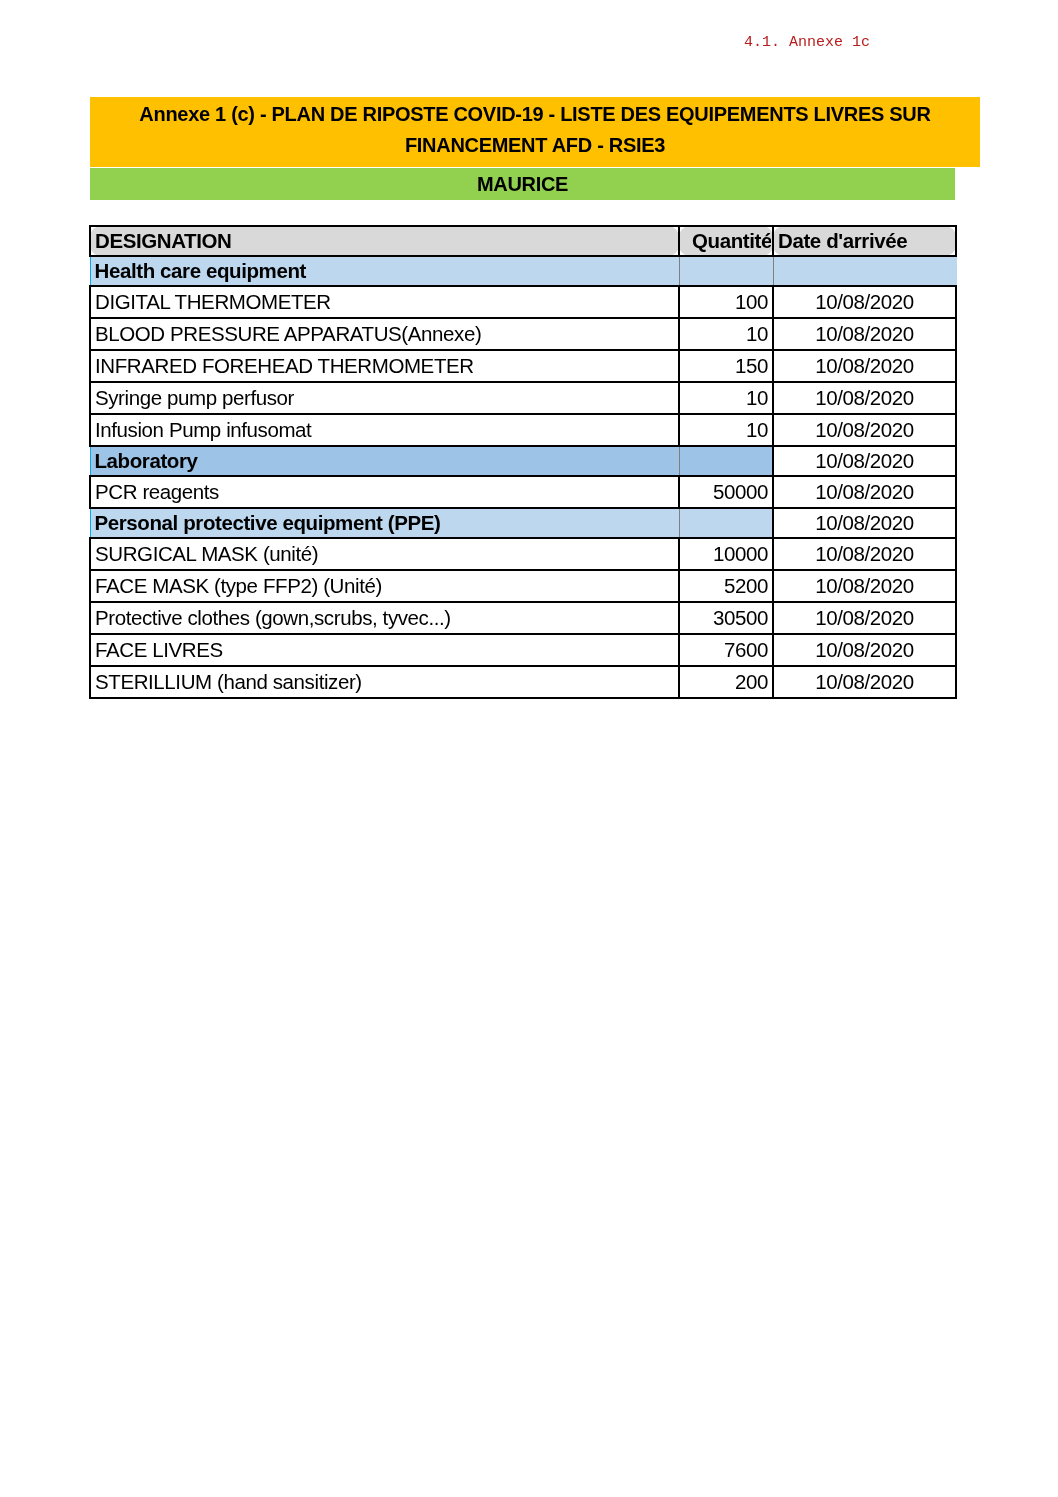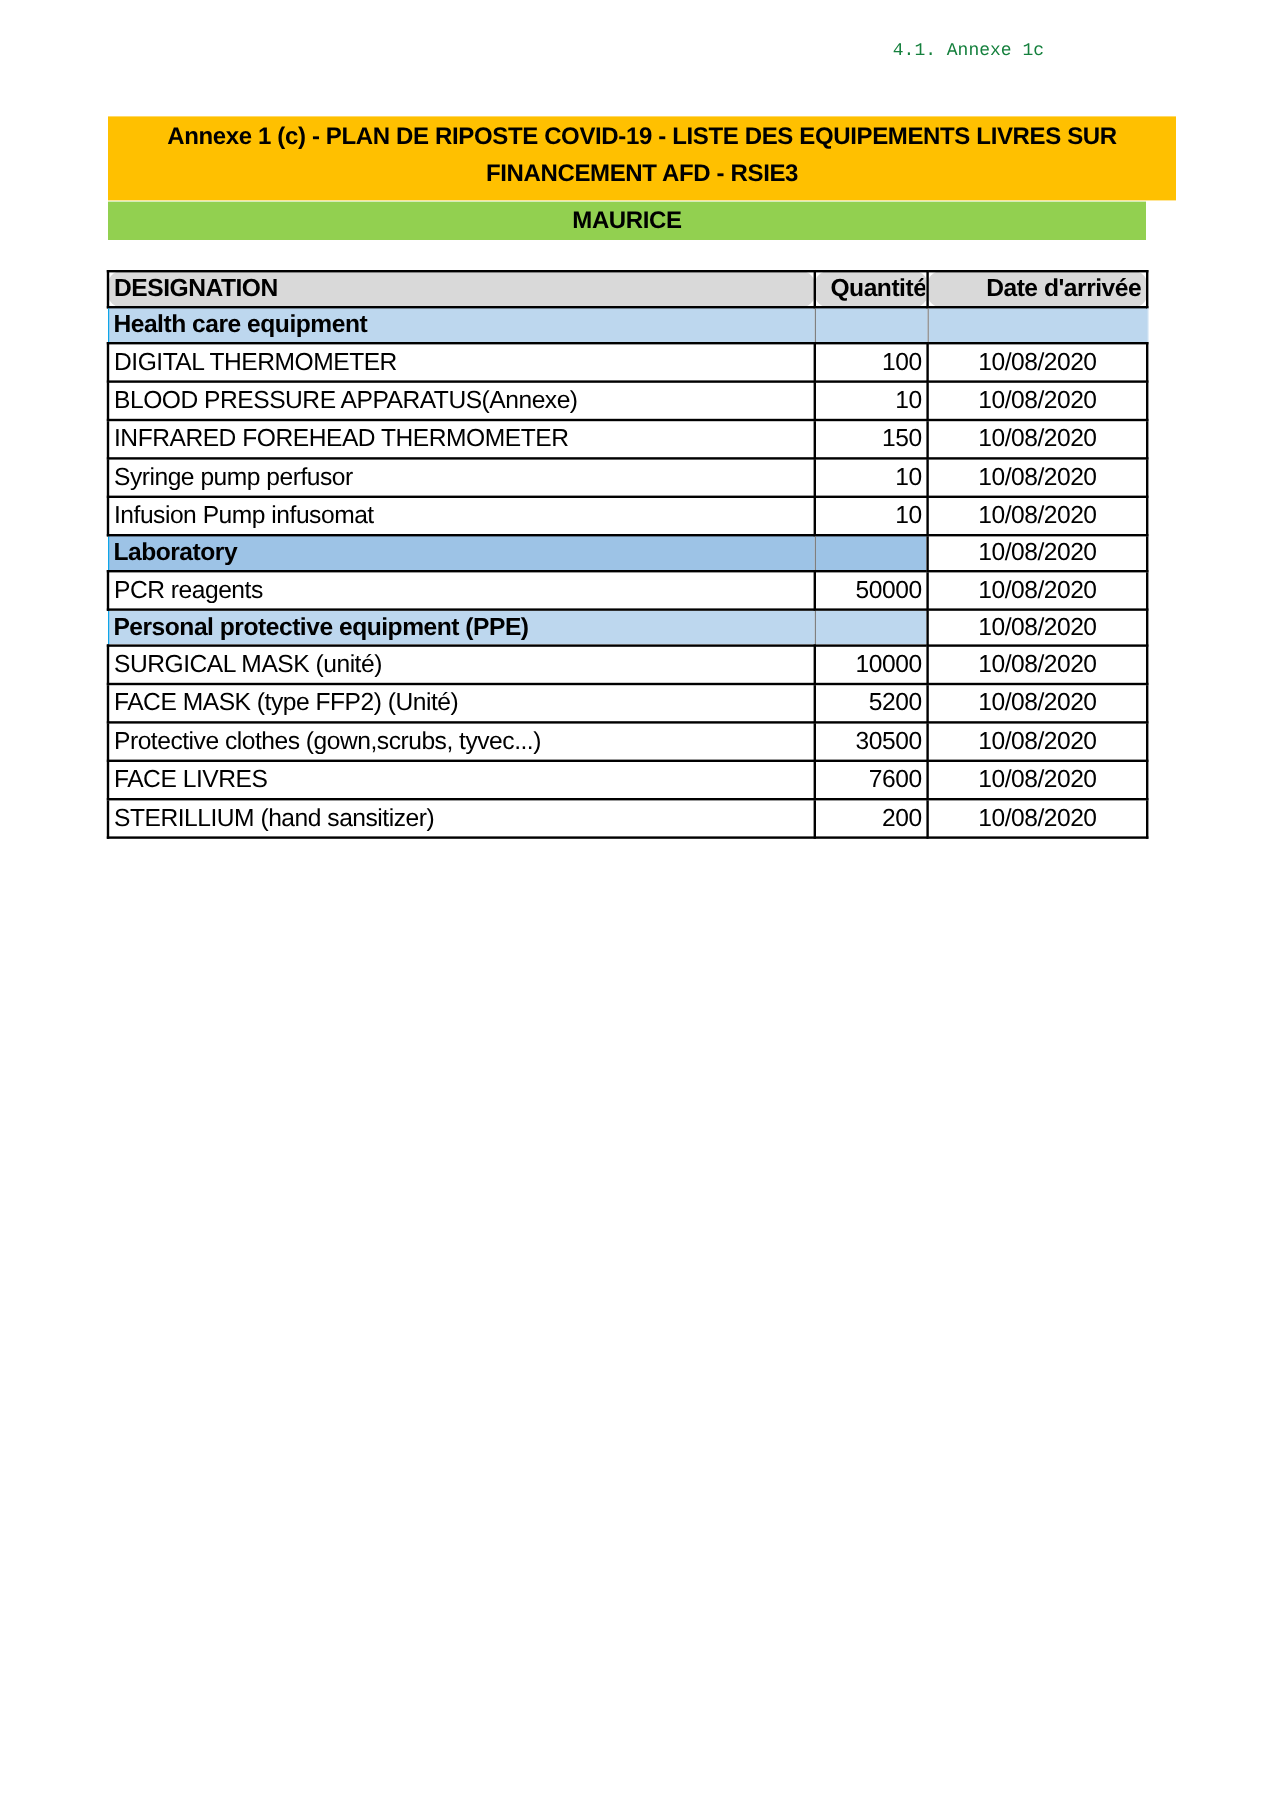--- a/index.html
+++ b/index.html
@@ -1,33 +1,33 @@
 <!DOCTYPE html>
 <html><head>
 <meta charset="utf-8">
 <style>
   html, body { margin: 0; padding: 0; background: #ffffff; }
   body { width: 1058px; height: 1497px; position: relative; overflow: hidden;
          font-family: "Liberation Sans Narrow", "Liberation Sans", sans-serif; color: #000; }
   .ref { position: absolute; top: 34px; left: 744px; font-family: "Liberation Mono", monospace;
-         font-size: 15px; color: #15803d; }
+         font-size: 15px; color: #b91c1c; }
   .title-band { position: absolute; left: 90px; top: 97px; width: 890px; height: 70px;
                 background: #ffc000; text-align: center; font-weight: bold; font-size: 20px;
                 line-height: 31px; padding-top: 2px; box-sizing: border-box; letter-spacing: -0.3px; }
   .country-band { position: absolute; left: 90px; top: 168px; width: 865px; height: 32px;
                   background: #92d050; text-align: center; font-weight: bold; font-size: 20px;
                   line-height: 32px; letter-spacing: -0.3px; }
   table { position: absolute; left: 89px; top: 225px; border-collapse: collapse;
           width: 866px; table-layout: fixed; font-size: 20.5px; letter-spacing: -0.4px; }
   col.c1 { width: 589px; } col.c2 { width: 94px; } col.c3 { width: 183px; }
   td, th { height: 30px; padding: 0 4px; border: 2px solid #000; white-space: nowrap;
            overflow: hidden; box-sizing: border-box; }
   th { background: #d9d9d9; font-weight: bold; text-align: left; font-weight: 600; border-radius: 11px; }
   th.q { text-align: right; padding-right: 0; }
-  th.d { text-align: right; }
+  th.d { text-align: left; }
   td.q { text-align: right; padding-right: 4px; }
   td.d { text-align: center; }
   tr.cat td { font-weight: bold; border-width: 1px; border-color: #7f7f7f; }
   tr.cat td:first-child { border-left: 1px solid #0ea5e9; }
   tr.cat.light td.fill { background: #bdd7ee; }
   tr.cat.mid td.fill { background: #9dc3e6; }
   tr.cat td.d.blank { background: #bdd7ee; border-right: 1px solid #bdd7ee; }
   tr.cat td.d.date { background: #fff; border: 2px solid #000; font-weight: normal; }
   tr.item td { height: 32px; border-radius: 15px; }
 </style>

